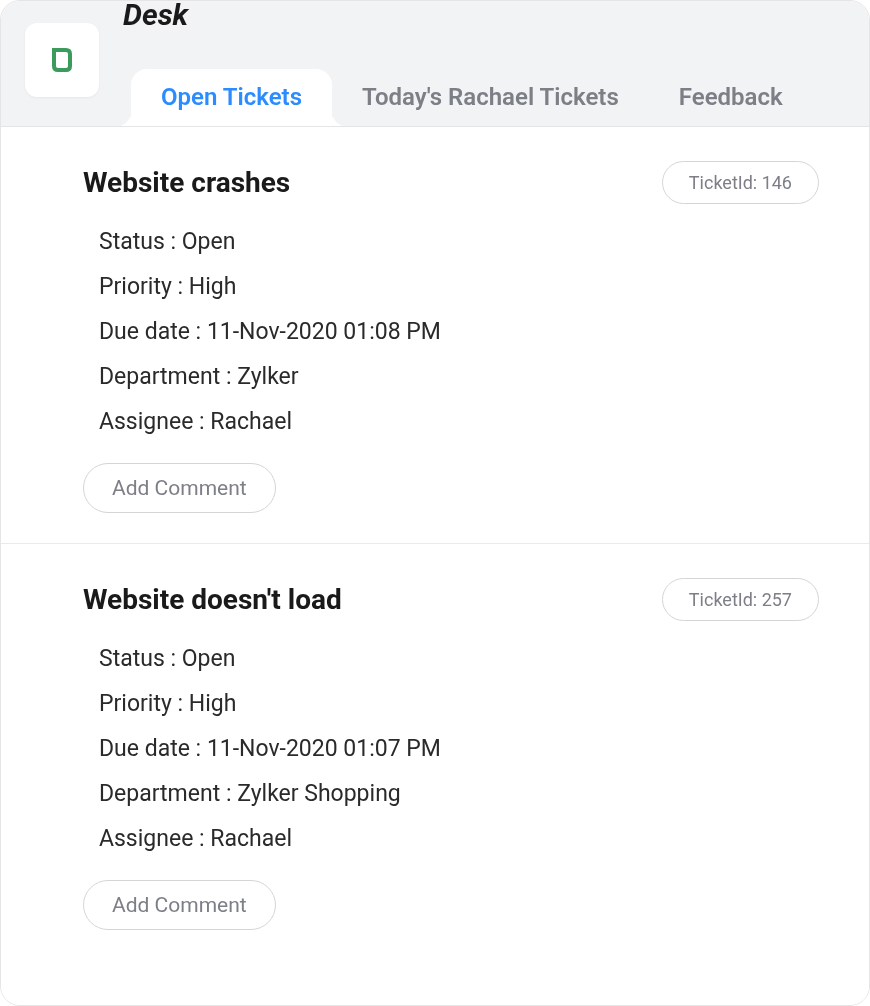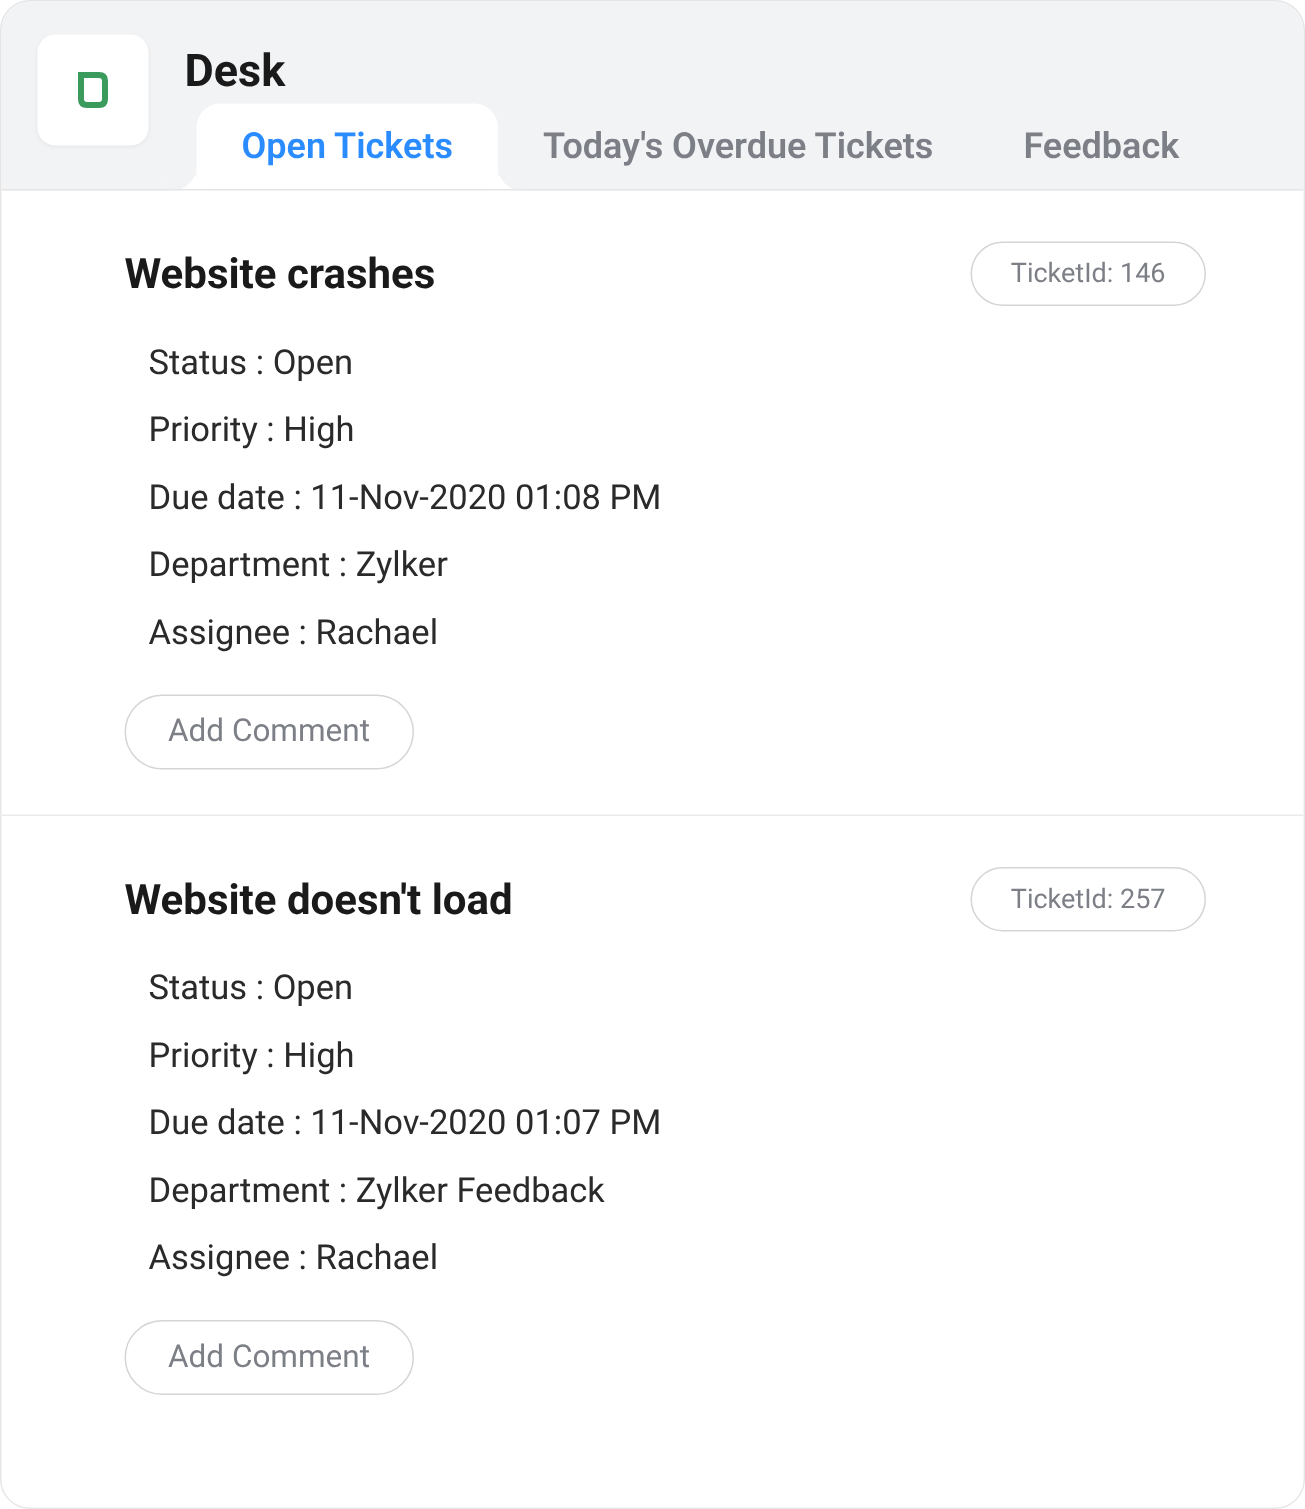--- a/index.html
+++ b/index.html
@@ -22,23 +22,23 @@
       display: flex;
       flex-direction: column;
     }
     .header {
       background: #f2f3f5;
       padding: 22px 24px 0 24px;
       position: relative;
     }
     .header-top {
       display: flex;
-      align-items: center;
       gap: 24px;
       margin-bottom: 12px;
+      font-style: italic;
     }
     .app-icon {
       width: 74px;
       height: 74px;
       background: #fff;
       border-radius: 12px;
       display: flex;
       align-items: center;
       justify-content: center;
       box-shadow: 0 1px 3px rgba(0,0,0,0.05);
@@ -98,21 +98,21 @@
       right: 0;
       height: 1px;
       background: #e5e5e5;
     }
     .content {
       flex: 1;
       background: #fff;
       overflow-y: auto;
     }
     .ticket {
-      padding: 34px 65px 30px 82px;
+      padding: 34px 50px 30px 82px;
       border-bottom: 1px solid #eaeaea;
     }
     .ticket:last-child {
       border-bottom: none;
     }
     .ticket-header {
       display: flex;
       justify-content: space-between;
       align-items: center;
       margin-bottom: 24px;
@@ -162,21 +162,21 @@
       <div class="app-icon">
         <svg width="36" height="36" viewBox="0 0 36 36" fill="none">
           <path d="M10 8 L10 24 Q10 28 14 28 L22 28 Q26 28 26 24 L26 12 Q26 8 22 8 L18 8" stroke="#3a9b5c" stroke-width="4" fill="none" stroke-linecap="square"></path>
           <path d="M10 8 L15 8" stroke="#3a9b5c" stroke-width="4" fill="none" stroke-linecap="square"></path>
         </svg>
       </div>
       <div class="app-title">Desk</div>
     </div>
     <div class="tabs">
       <div class="tab active">Open Tickets</div>
-      <div class="tab">Today's Overdue Tickets</div>
+      <div class="tab">Today's Rachael Tickets</div>
       <div class="tab">Feedback</div>
     </div>
     <div class="header-bottom-border"></div>
   </div>
 
   <div class="content">
 
     <div class="ticket">
       <div class="ticket-header">
         <div class="ticket-title">Website crashes</div>
@@ -198,20 +198,20 @@
       <div class="ticket-header">
         <div class="ticket-title">Website doesn't load</div>
         <div class="ticket-id-badge">
           <span>TicketId</span>: <span>257</span>
         </div>
       </div>
       <div class="ticket-fields">
         <div class="ticket-field"><span>Status</span> : <span>Open</span></div>
         <div class="ticket-field"><span>Priority</span> : <span>High</span></div>
         <div class="ticket-field"><span>Due date</span> : <span>11-Nov-2020 01:07 PM</span></div>
-        <div class="ticket-field"><span>Department</span> : <span>Zylker Feedback</span></div>
+        <div class="ticket-field"><span>Department</span> : <span>Zylker Shopping</span></div>
         <div class="ticket-field"><span>Assignee</span> : <span>Rachael</span></div>
       </div>
       <button class="add-comment-btn">Add Comment</button>
     </div>
 
   </div>
 </div>
 
 </body></html>

